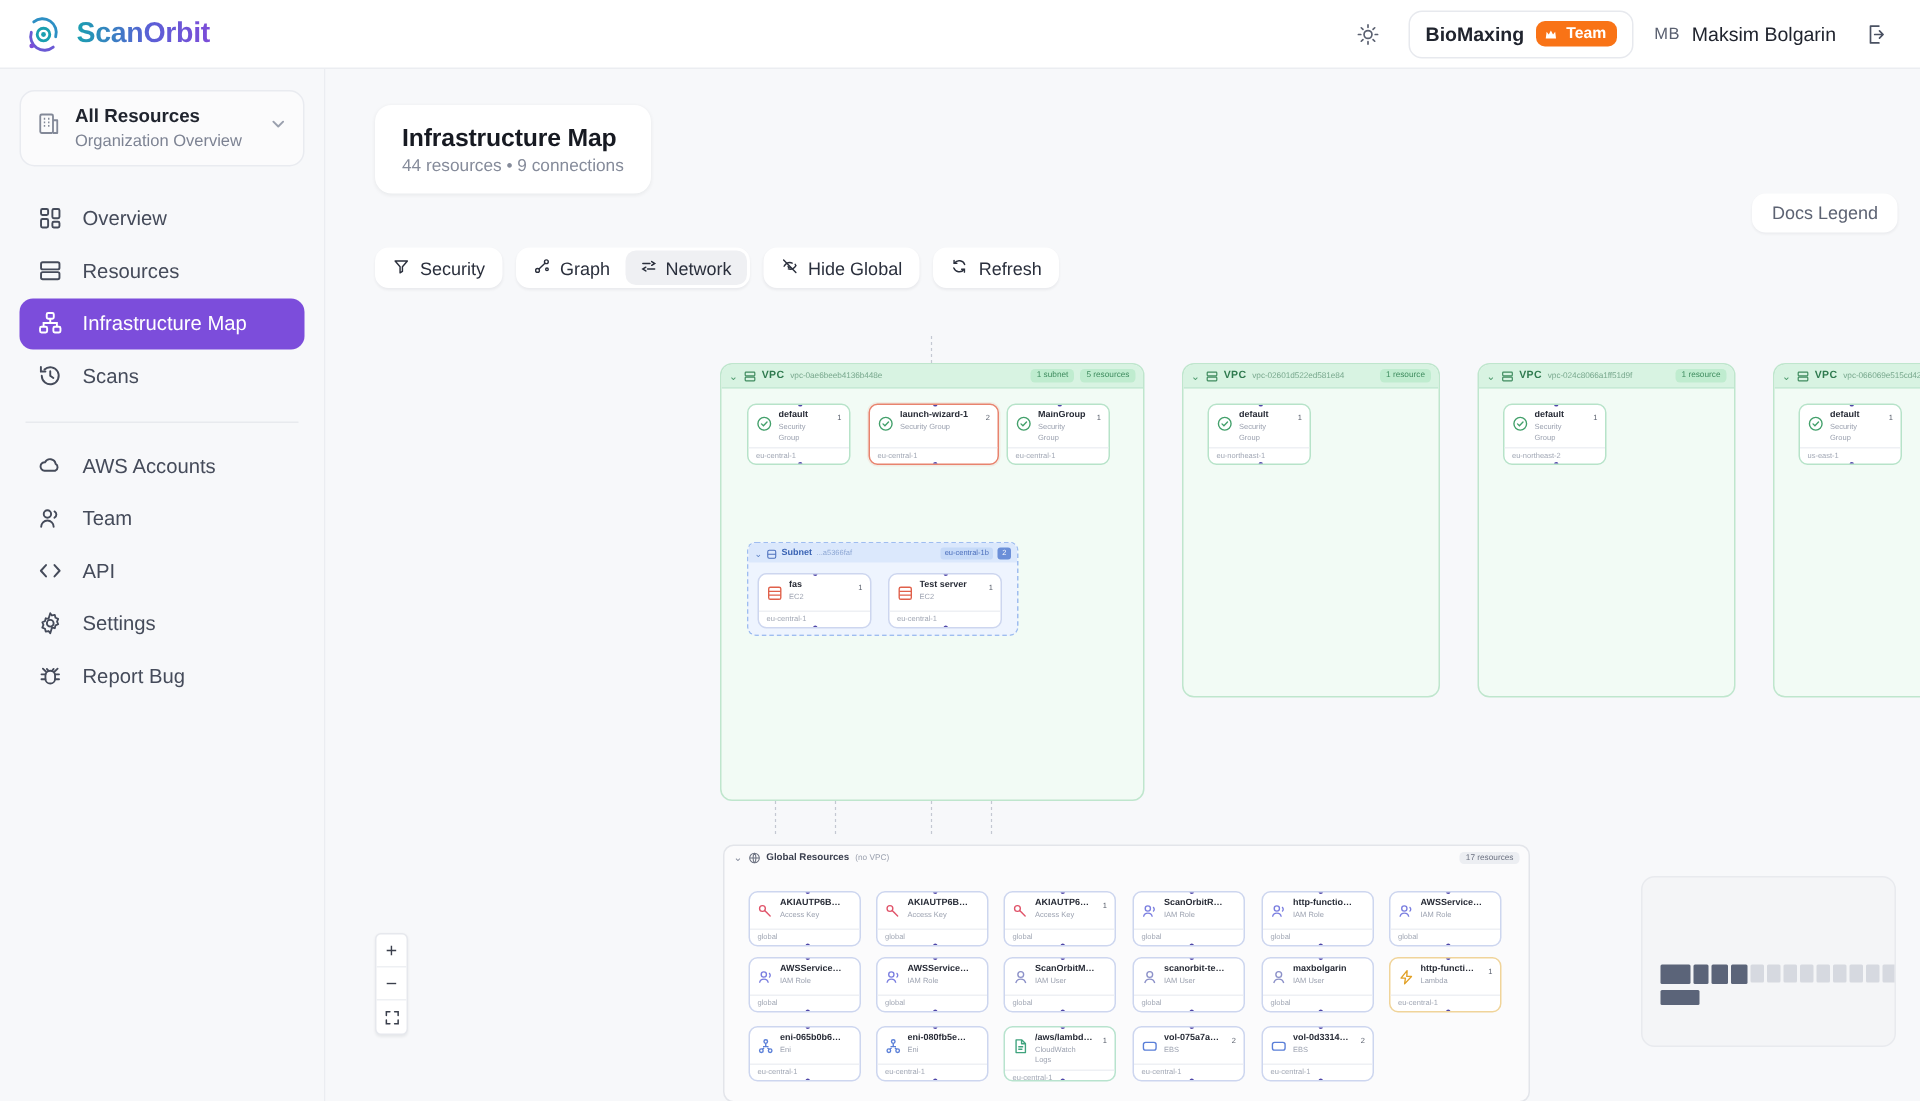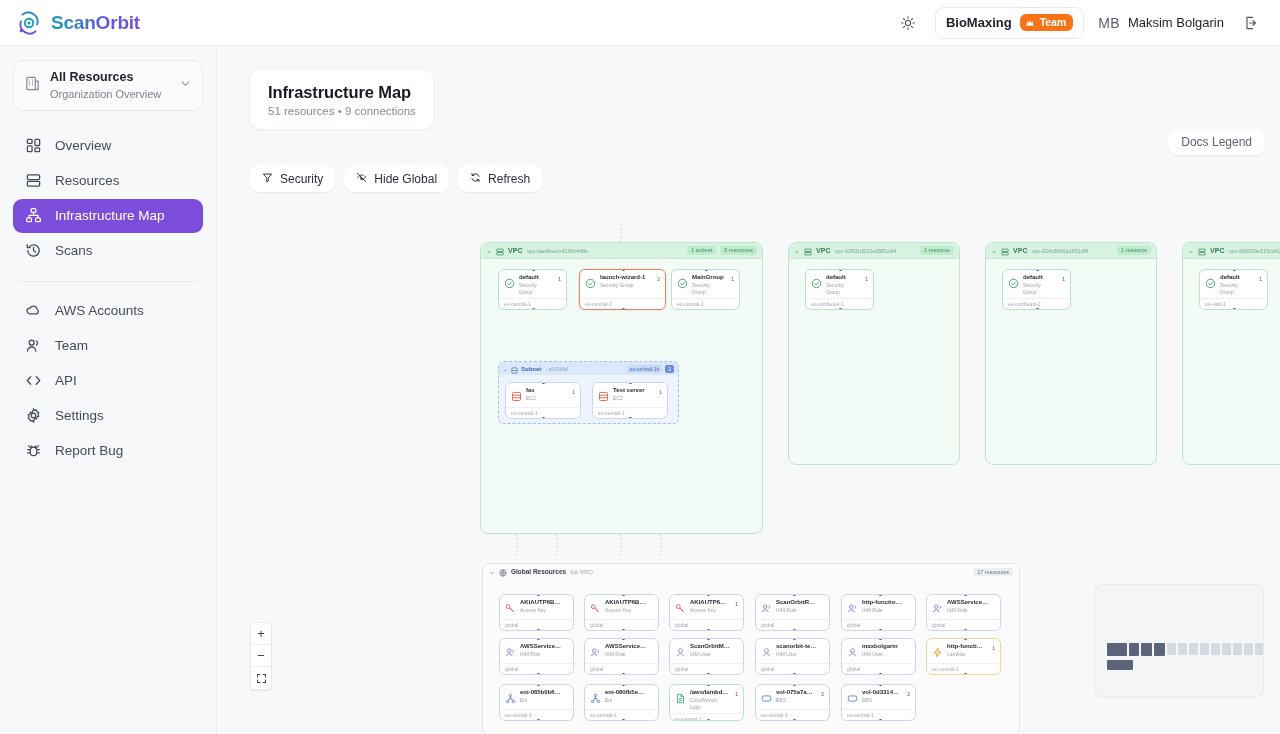--- a/index.html
+++ b/index.html
@@ -37,21 +37,21 @@
     background: #fff; border: 1px solid #e7e9ee; border-radius: 9px;
     padding: 6px 10px; height: 32px;
   }
   .org-name { font-size: 13px; font-weight: bold; color: #20242e; }
   .team-badge {
     display: inline-flex; align-items: center; gap: 4px;
     background: #f97316; color: #fff; font-size: 10.5px; font-weight: bold;
     border-radius: 6px; padding: 3px 7px 3px 6px; line-height: 1;
   }
   .user-block { display: flex; align-items: center; gap: 8px; }
-  .avatar-ini { font-size: 14px; color: #5a6070; letter-spacing: .3px; }
+  .avatar-ini { font-size: 11px; color: #5a6070; letter-spacing: .3px; }
   .user-name { font-size: 13px; color: #20242e; }
 
   
   .layout { display: flex; width: 1280px; height: 688px; }
   .sidebar {
     width: 217px; height: 688px; background: #f7f8fa;
     border-right: 1px solid #ebedf1; padding: 14px 13px 0 13px;
     flex: 0 0 217px;
   }
   .acct-card {
@@ -941,34 +941,55 @@
             <div class="mm-blk" style="left: 138px; top: 58px; width: 9px; height: 12px; background: rgb(214, 217, 224);"></div>
             <div class="mm-blk" style="left: 149px; top: 58px; width: 9px; height: 12px; background: rgb(214, 217, 224);"></div>
             <div class="mm-blk" style="left: 160px; top: 58px; width: 9px; height: 12px; background: rgb(214, 217, 224);"></div>
           </div>
       </div>
     </div>
 
     <div class="map-head">
       <div class="title-card">
         <div class="title-main">Infrastructure Map</div>
-        <div class="title-sub">51 resources • 9 connections</div>
+        <div class="title-sub">44 resources • 9 connections</div>
       </div>
     </div>
 
     <div class="toolbar">
       <div class="tb-btn">
         <span>
           <svg viewBox="0 0 14 14" width="11" height="11" fill="none" stroke="#2a2f3c" stroke-width="1.2" stroke-linejoin="round">
               <path d="M1.8 2.6h10.4L8 7.4v4l-2 1.2v-5.2z"></path>
             </svg>
         </span>
         <span>Security</span>
       </div>
 
+      <div class="seg">
+        <div class="seg-btn">
+          <span>
+            <svg viewBox="0 0 14 14" width="11" height="11" fill="none" stroke="#2a2f3c" stroke-width="1.2">
+                <circle cx="3" cy="10.5" r="1.6"></circle>
+                <circle cx="10.5" cy="3.2" r="1.6"></circle>
+                <circle cx="11" cy="9.6" r="1.1"></circle>
+                <path d="M4.2 9.4L9.3 4.4"></path>
+              </svg>
+          </span>
+          <span>Graph</span>
+        </div>
+        <div class="seg-btn on">
+          <span>
+            <svg viewBox="0 0 14 14" width="11" height="11" fill="none" stroke="#2a2f3c" stroke-width="1.3" stroke-linecap="round">
+                <path d="M2 4.6h6M9.5 3l2.5 1.6L9.5 6.2M12 9.4H6M4.5 7.8L2 9.4l2.5 1.6"></path>
+              </svg>
+          </span>
+          <span>Network</span>
+        </div>
+      </div>
 
       <div class="tb-btn">
         <span>
           <svg viewBox="0 0 14 14" width="11" height="11" fill="none" stroke="#2a2f3c" stroke-width="1.2" stroke-linecap="round">
               <path d="M2.2 7s1.9-3.2 4.8-3.2c.8 0 1.5.2 2.1.5M11.6 5.4c.4.6.6 1 .6 1s-1.9 3.2-4.8 3.2c-.6 0-1.1-.1-1.6-.3"></path>
               <path d="M5.6 7a1.4 1.4 0 0 0 1.9 1.3"></path>
               <path d="M1.8 1.8l10.4 10.4"></path>
             </svg>
         </span>
         <span>Hide Global</span>

